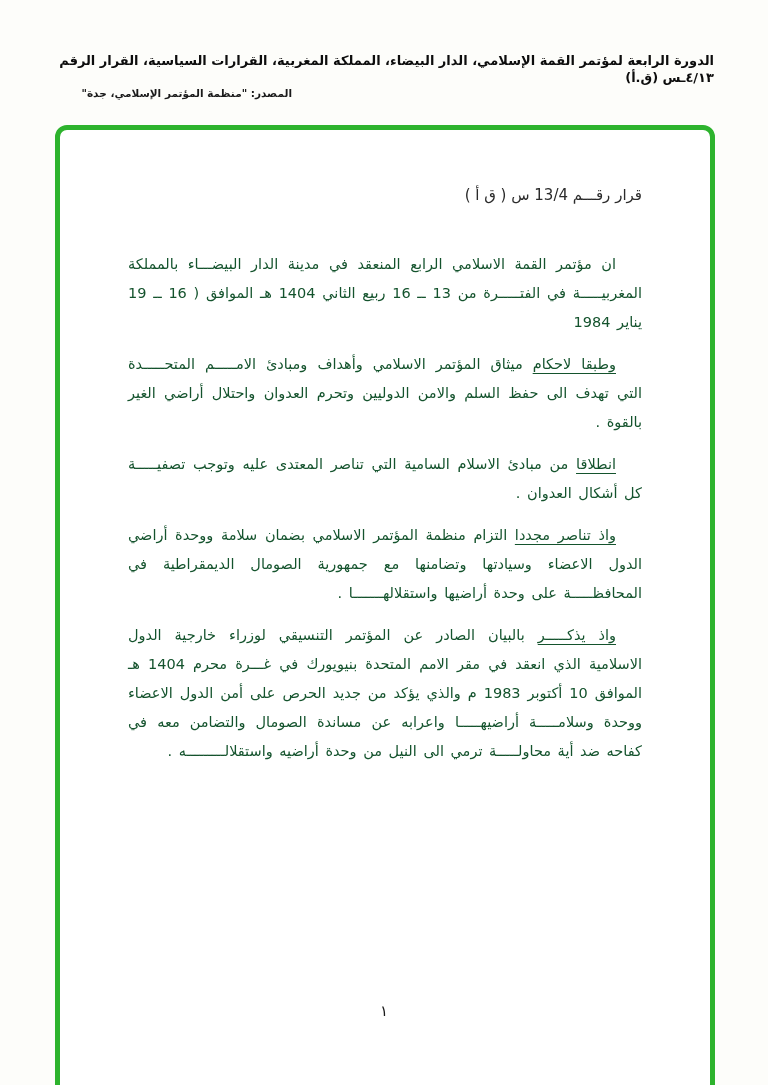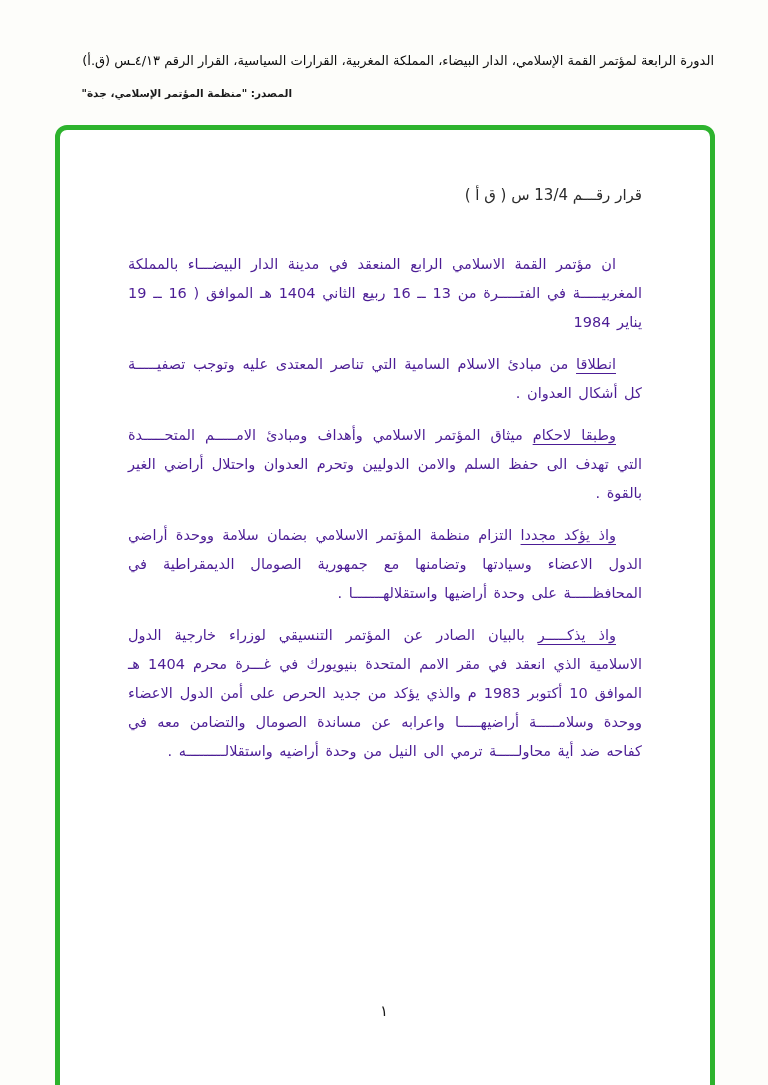--- a/index.html
+++ b/index.html
@@ -8,21 +8,21 @@
     background:#fdfdfa;
     font-family:"DejaVu Sans", sans-serif;
     color:#222;
     position:relative;
     overflow:hidden;
     --green:#2db32d;
   }
   .page-header {
     position:absolute; top:52px; right:54px; left:48px;
     direction:rtl; text-align:right;
-    font-weight:normal; font-size:13px; line-height:17px; color:#0d0d0d;
+    font-weight:bold; font-size:13px; line-height:17px; color:#0d0d0d;
   }
   .source-line {
     position:absolute; top:87px; right:476px;
     direction:rtl; white-space:nowrap;
     font-weight:bold; font-size:10.5px; color:#1a1a1a;
   }
   .green-box {
     position:absolute; top:125px; left:55px; width:660px; height:1002px;
     border:5px solid var(--green);
     border-radius:12px;
@@ -34,21 +34,21 @@
     text-align:right;
     font-size:15px; line-height:30px;
     color:#2b2b2b;
     margin-bottom:40px;
   }
   .doc-body { direction:rtl; }
   .para {
     direction:rtl;
     text-align:justify;
     font-size:14.5px; line-height:29px;
-    color:#4c1d95;
+    color:#14532d;
     margin-bottom:13px;
     text-indent:26px;
     word-spacing:2px;
   }
   .para .lead {
     text-decoration:underline;
     text-underline-offset:4px;
   }
   .page-number {
     position:absolute; top:1002px; left:0; right:0;
@@ -66,26 +66,26 @@
 
   <div class="green-box">
 
     <div class="title-block">
       <div class="title-line">قرار رقـــم 13/4 س ( ق أ )</div>
     </div>
 
     <div class="doc-body">
       <p class="para"><span class="lead"></span><span>ان مؤتمر القمة الاسلامي الرابع المنعقد في مدينة الدار البيضـــاء بالمملكة المغربيـــــة في الفتـــــرة من 13 ــ 16 ربيع الثاني 1404 هـ الموافق ( 16 ــ 19 يناير 1984</span></p>
 
+      <p class="para"><span class="lead">وطبقا لاحكام</span><span> ميثاق المؤتمر الاسلامي وأهداف ومبادئ الامـــــم المتحـــــدة التي تهدف الى حفظ السلم والامن الدوليين وتحرم العدوان واحتلال أراضي الغير بالقوة .</span></p>
+
       <p class="para"><span class="lead">انطلاقا</span><span> من مبادئ الاسلام السامية التي تناصر المعتدى عليه وتوجب تصفيـــــة كل أشكال العدوان .</span></p>
 
-      <p class="para"><span class="lead">وطبقا لاحكام</span><span> ميثاق المؤتمر الاسلامي وأهداف ومبادئ الامـــــم المتحـــــدة التي تهدف الى حفظ السلم والامن الدوليين وتحرم العدوان واحتلال أراضي الغير بالقوة .</span></p>
 
-
-      <p class="para"><span class="lead">واذ يؤكد مجددا</span><span> التزام منظمة المؤتمر الاسلامي بضمان سلامة ووحدة أراضي الدول الاعضاء وسيادتها وتضامنها مع جمهورية الصومال الديمقراطية في المحافظـــــة على وحدة أراضيها واستقلالهـــــــا .</span></p>
+      <p class="para"><span class="lead">واذ تناصر مجددا</span><span> التزام منظمة المؤتمر الاسلامي بضمان سلامة ووحدة أراضي الدول الاعضاء وسيادتها وتضامنها مع جمهورية الصومال الديمقراطية في المحافظـــــة على وحدة أراضيها واستقلالهـــــــا .</span></p>
 
       <p class="para"><span class="lead">واذ يذكـــــر</span><span> بالبيان الصادر عن المؤتمر التنسيقي لوزراء خارجية الدول الاسلامية الذي انعقد في مقر الامم المتحدة بنيويورك في غـــرة محرم 1404 هـ الموافق 10 أكتوبر 1983 م والذي يؤكد من جديد الحرص على أمن الدول الاعضاء ووحدة وسلامـــــة أراضيهـــــا واعرابه عن مساندة الصومال والتضامن معه في كفاحه ضد أية محاولـــــة ترمي الى النيل من وحدة أراضيه واستقلالـــــــــه .</span></p>
     </div>
 
   </div>
 
   <div class="page-number">١</div>
 
 </div>
 

